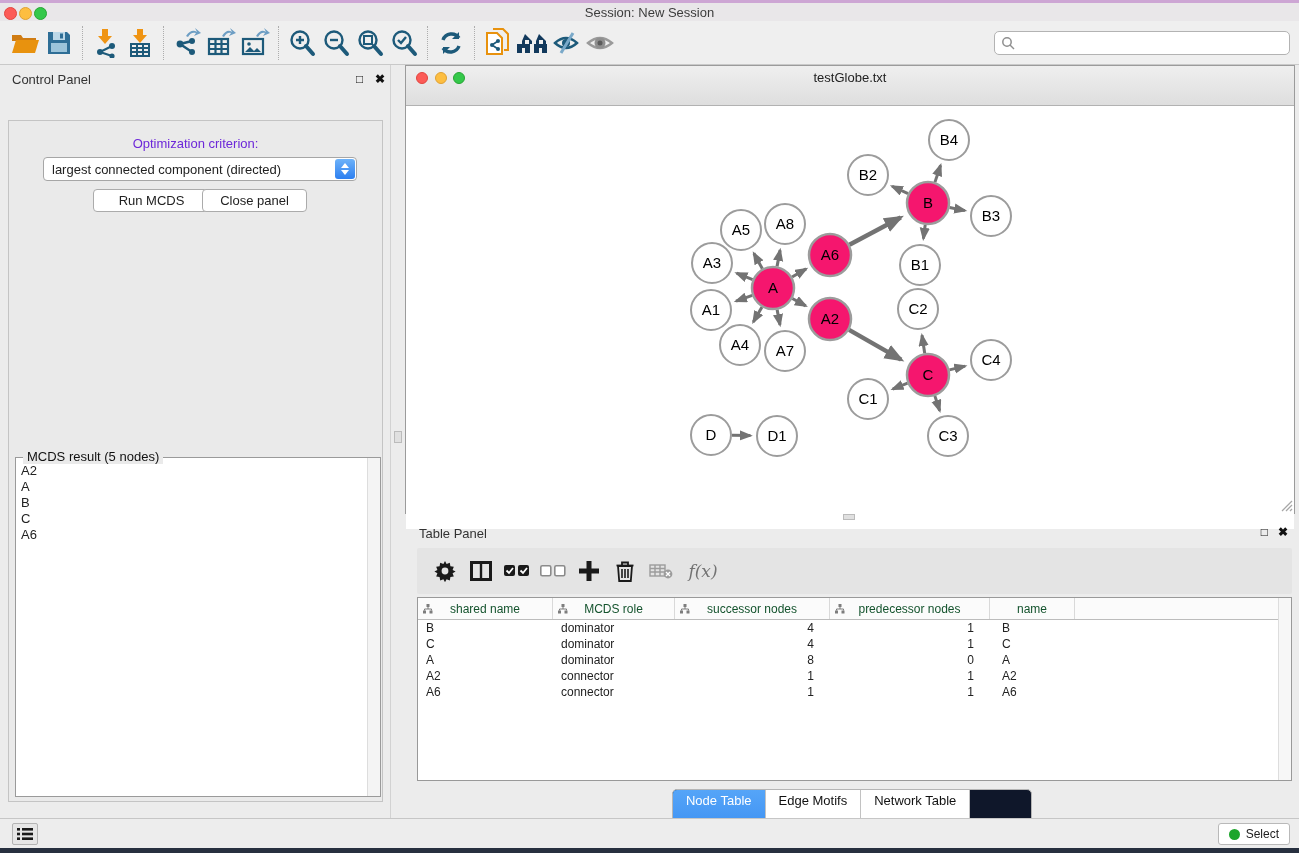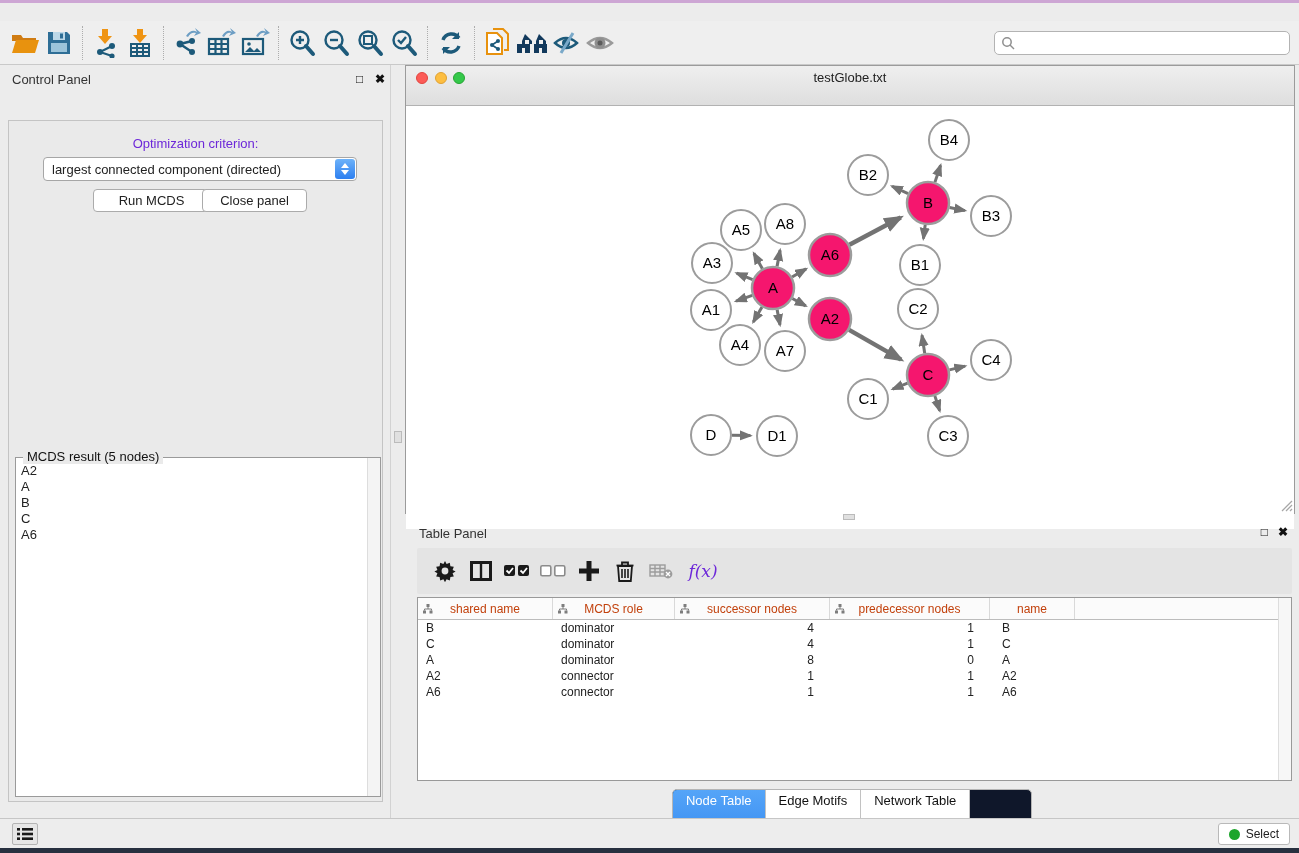--- a/index.html
+++ b/index.html
@@ -51,24 +51,24 @@
   .net-title { position:absolute; left:0; right:0; top:4px; text-align:center; font-size:13px; color:#222; }
   .net-canvas { position:relative; width:888px; height:423px; background:#fff; }
   .resize-grip { position:absolute; right:1px; bottom:1px; width:14px; height:14px; }
   .split-handle { position:absolute; background:#e0e0e0; border:1px solid #bbb; }
 
   
   .table-panel { position:absolute; left:405px; top:453px; width:894px; height:300px; }
   .tp-title { position:absolute; left:14px; top:8px; font-size:13px; color:#333; }
   .tp-toolbar { position:absolute; left:12px; top:30px; width:875px; height:46px; background:#e4e4e4; border-radius:2px; display:flex; align-items:center; padding-left:10px; }
   .tp-icon { display:flex; align-items:center; justify-content:center; width:36px; height:36px; flex:0 0 auto; }
-  .fx { font-family:"DejaVu Serif", serif; font-style:italic; font-size:17px; color:#6d28d9; }
+  .fx { font-family:"DejaVu Serif", serif; font-style:italic; font-size:17px; color:#737373; }
   .data-table { position:absolute; left:12px; top:79px; width:875px; height:184px; background:#fff; border:1px solid #999; overflow:hidden; }
   .dt-header { display:flex; height:22px; background:#fbfbfb; border-bottom:1px solid #bcbcbc; }
-  .dt-th { position:relative; display:flex; align-items:center; justify-content:center; gap:4px; font-size:12px; color:#c2410c; border-right:1px solid #d9d9d9; }
+  .dt-th { position:relative; display:flex; align-items:center; justify-content:center; gap:4px; font-size:12px; color:#14532d; border-right:1px solid #d9d9d9; }
   .dt-th .th-icon { position:absolute; left:5px; top:6px; }
   .dt-row { display:flex; height:16px; }
   .dt-td { font-size:12px; line-height:16px; white-space:nowrap; overflow:hidden; }
   .dt-scroll { position:absolute; right:0; top:0; bottom:0; width:13px; background:#f7f7f7; border-left:1px solid #ddd; }
   .tp-tabs { position:absolute; left:0; right:0; top:271px; display:flex; justify-content:center; }
   .seg-group { display:flex; border:1px solid #b5b5b5; border-radius:5px; overflow:hidden; background:#0f172a; }
   .seg { font-size:13px; padding:3px 13px; color:#111; border-right:1px solid #c2c2c2; background:#fff; }
   .seg:last-child { border-right:none;margin-top:47px; }
   .seg.active { background:linear-gradient(#55a5f8,#2e82ee); color:#fff; }
 
@@ -78,20 +78,26 @@
   .memory-btn { position:absolute; right:9px; top:4px; height:22px; background:#fff; border:1px solid #b9b9b9; border-radius:3px; display:flex; align-items:center; padding:0 10px; gap:6px; font-size:12px; }
   .mem-dot { width:11px; height:11px; border-radius:50%; }
   .desktop-strip-bottom { position:absolute; left:0; bottom:0; width:100%; height:5px; background:#27303f; }
 </style>
 </head>
 <body>
 
 <div class="app">
   <div class="desktop-strip-top"></div>
 
+  <div class="titlebar">
+    <span class="tl red" style="left:4px"></span>
+    <span class="tl yellow" style="left:19px"></span>
+    <span class="tl green" style="left:34px"></span>
+    <div class="title">Session: New Session</div>
+  </div>
 
   <div class="toolbar">
     <span style="width:8px"></span>
     <span class="tb-icon">
       <svg width="30" height="26" viewBox="0 0 30 26">
           <path d="M2 5 h9 l2 3 h13 v3 h-24 z" fill="#d07c12"></path>
           <path d="M2 23 L6 10 h23 L25 23 z" fill="#e8920e"></path>
         </svg>
     </span>
     <span class="tb-icon">

